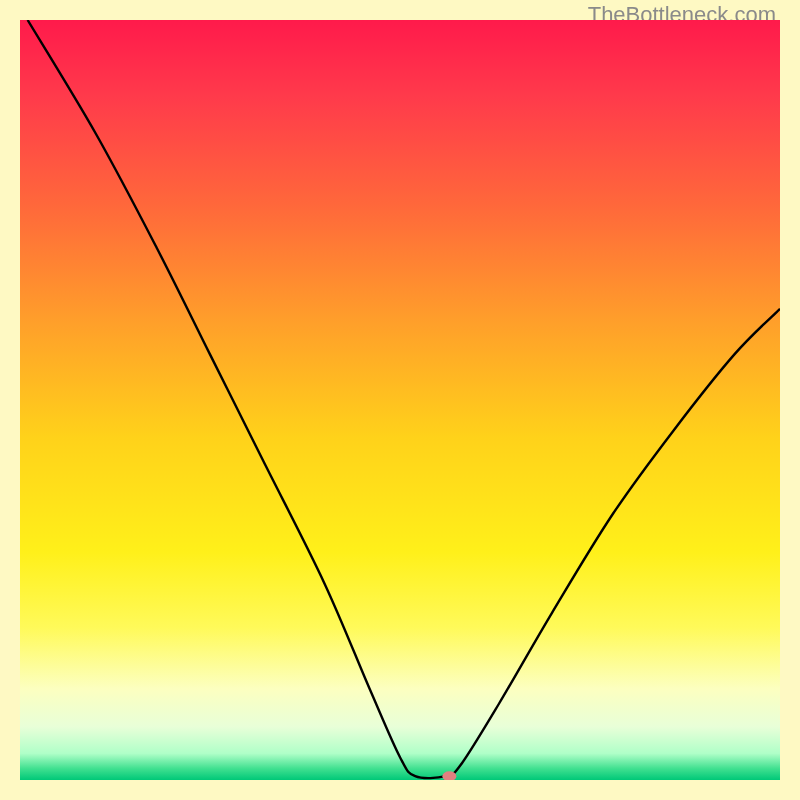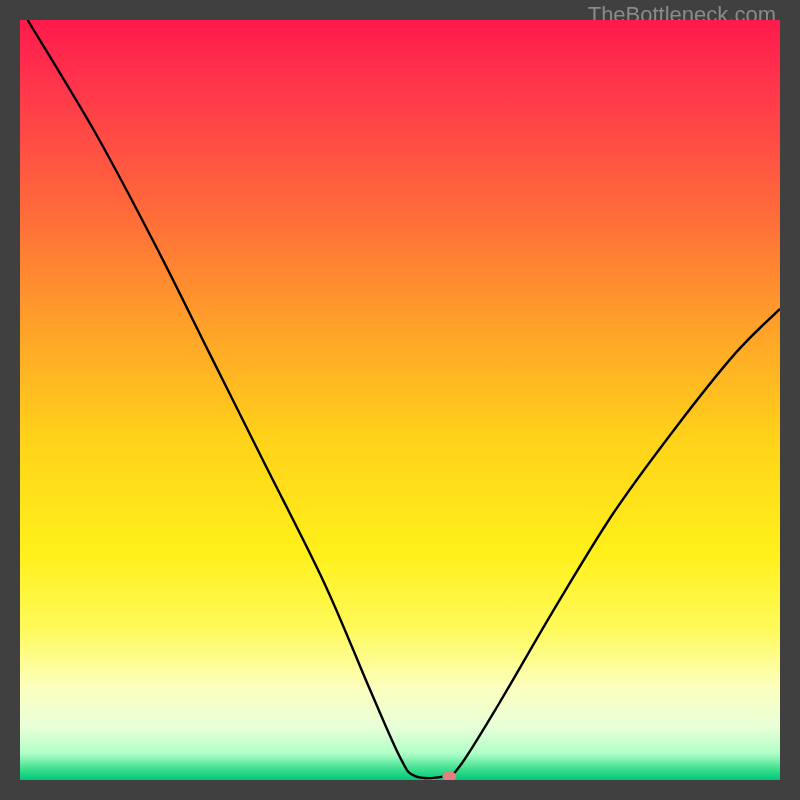--- a/index.html
+++ b/index.html
@@ -8,21 +8,21 @@
     width: 800px;
     height: 800px;
     overflow: hidden;
     font-family: Arial, Helvetica, sans-serif;
     background: #000;
   }
   .frame {
     position: relative;
     width: 800px;
     height: 800px;
-    background: #404040;
+    background: #fef9c3;
   }
   .plot-area {
     position: absolute;
     left: 20px;
     top: 20px;
     width: 760px;
     height: 760px;
     overflow: hidden;
   }
   .watermark {

